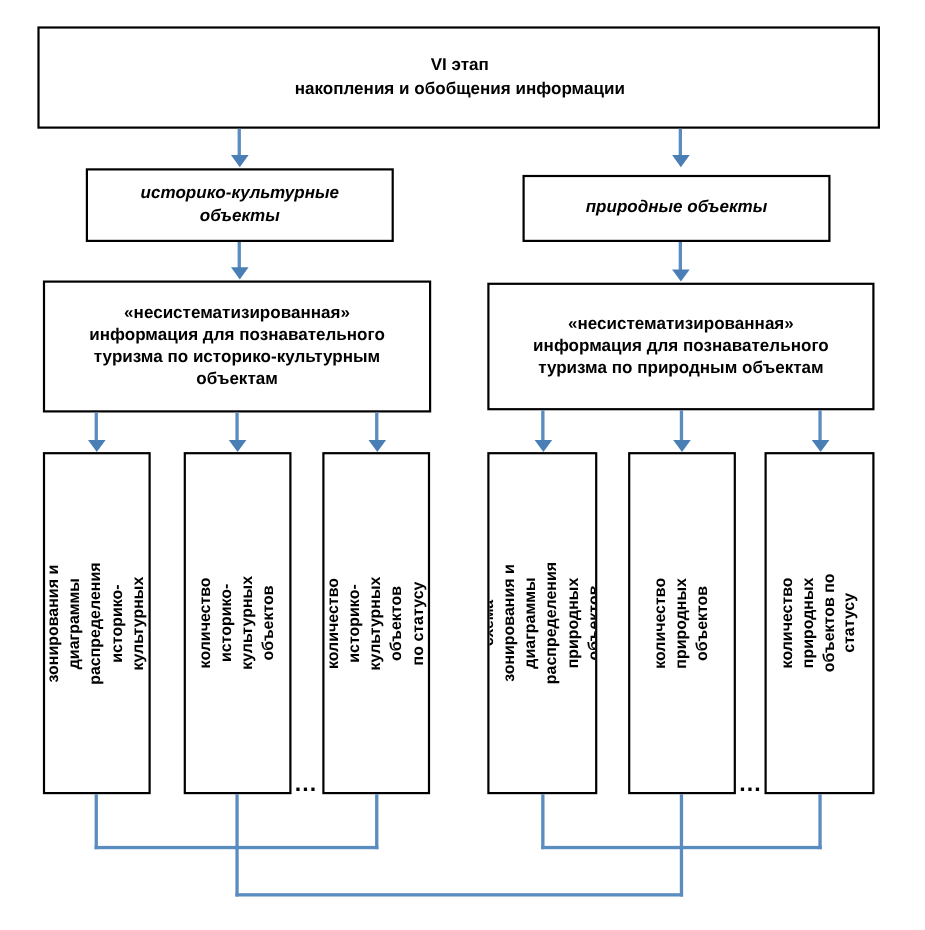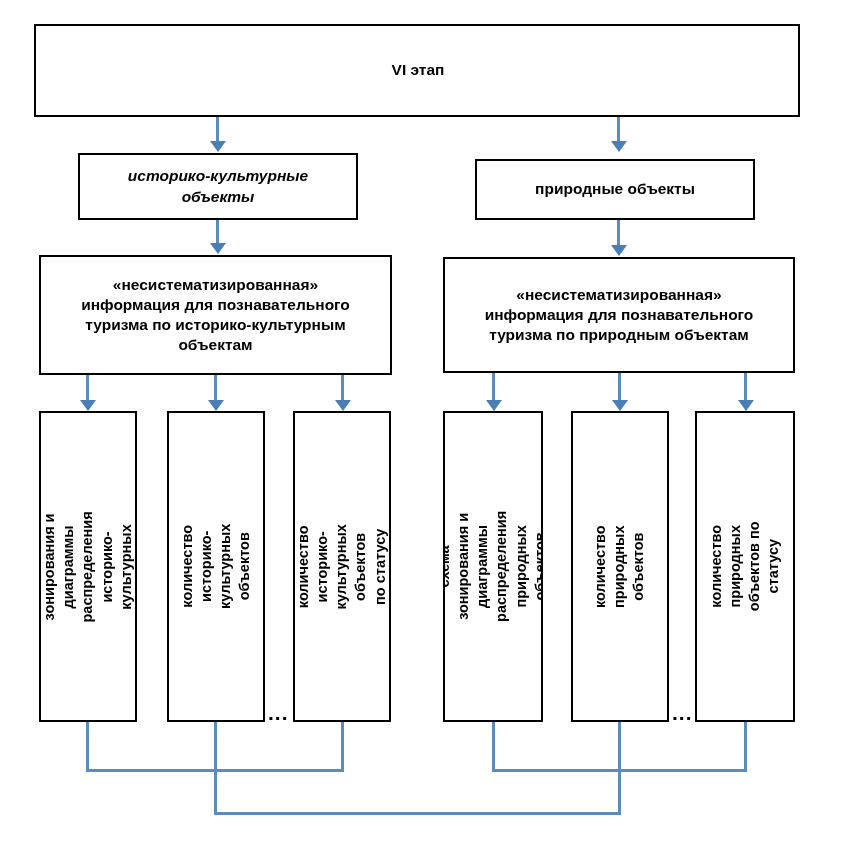--- a/index.html
+++ b/index.html
@@ -79,36 +79,37 @@
   }
 </style>
 </head>
 <body>
 
 <div id="canvas">
 
   <div class="box box-h box-top" style="left:34px; top:24px; width:766px; height:93px;padding-left:10px;">
     <div>
       <div>VI этап</div>
+      <div>накопления и обобщения информации</div>
     </div>
   </div>
 
   <div class="conn vline" style="left:216px; top:117px; height:26px;"></div>
   <div class="arrow" style="left:210px; top:141px;"></div>
 
   <div class="conn vline" style="left:617px; top:117px; height:26px;"></div>
   <div class="arrow" style="left:611px; top:141px;"></div>
 
   <div class="box box-h box-cat" style="left:78px; top:153px; width:280px; height:67px;">
     <span style="white-space:pre-line;font-style:italic;">историко-культурные
 объекты</span>
   </div>
 
   <div class="box box-h box-cat" style="left:475px; top:159px; width:280px; height:61px;">
-    <span style="white-space:pre-line;">природные объекты</span>
+    <span style="white-space:pre-line;font-style:italic;">природные объекты</span>
   </div>
 
   <div class="conn vline" style="left:216px; top:220px; height:24px;"></div>
   <div class="arrow" style="left:210px; top:243px;"></div>
 
   <div class="conn vline" style="left:617px; top:220px; height:26px;"></div>
   <div class="arrow" style="left:611px; top:245px;"></div>
 
   <div class="box box-h box-info" style="left:39px; top:255px; width:353px; height:120px;">
     <span style="white-space:pre-line;">«несистематизированная»

